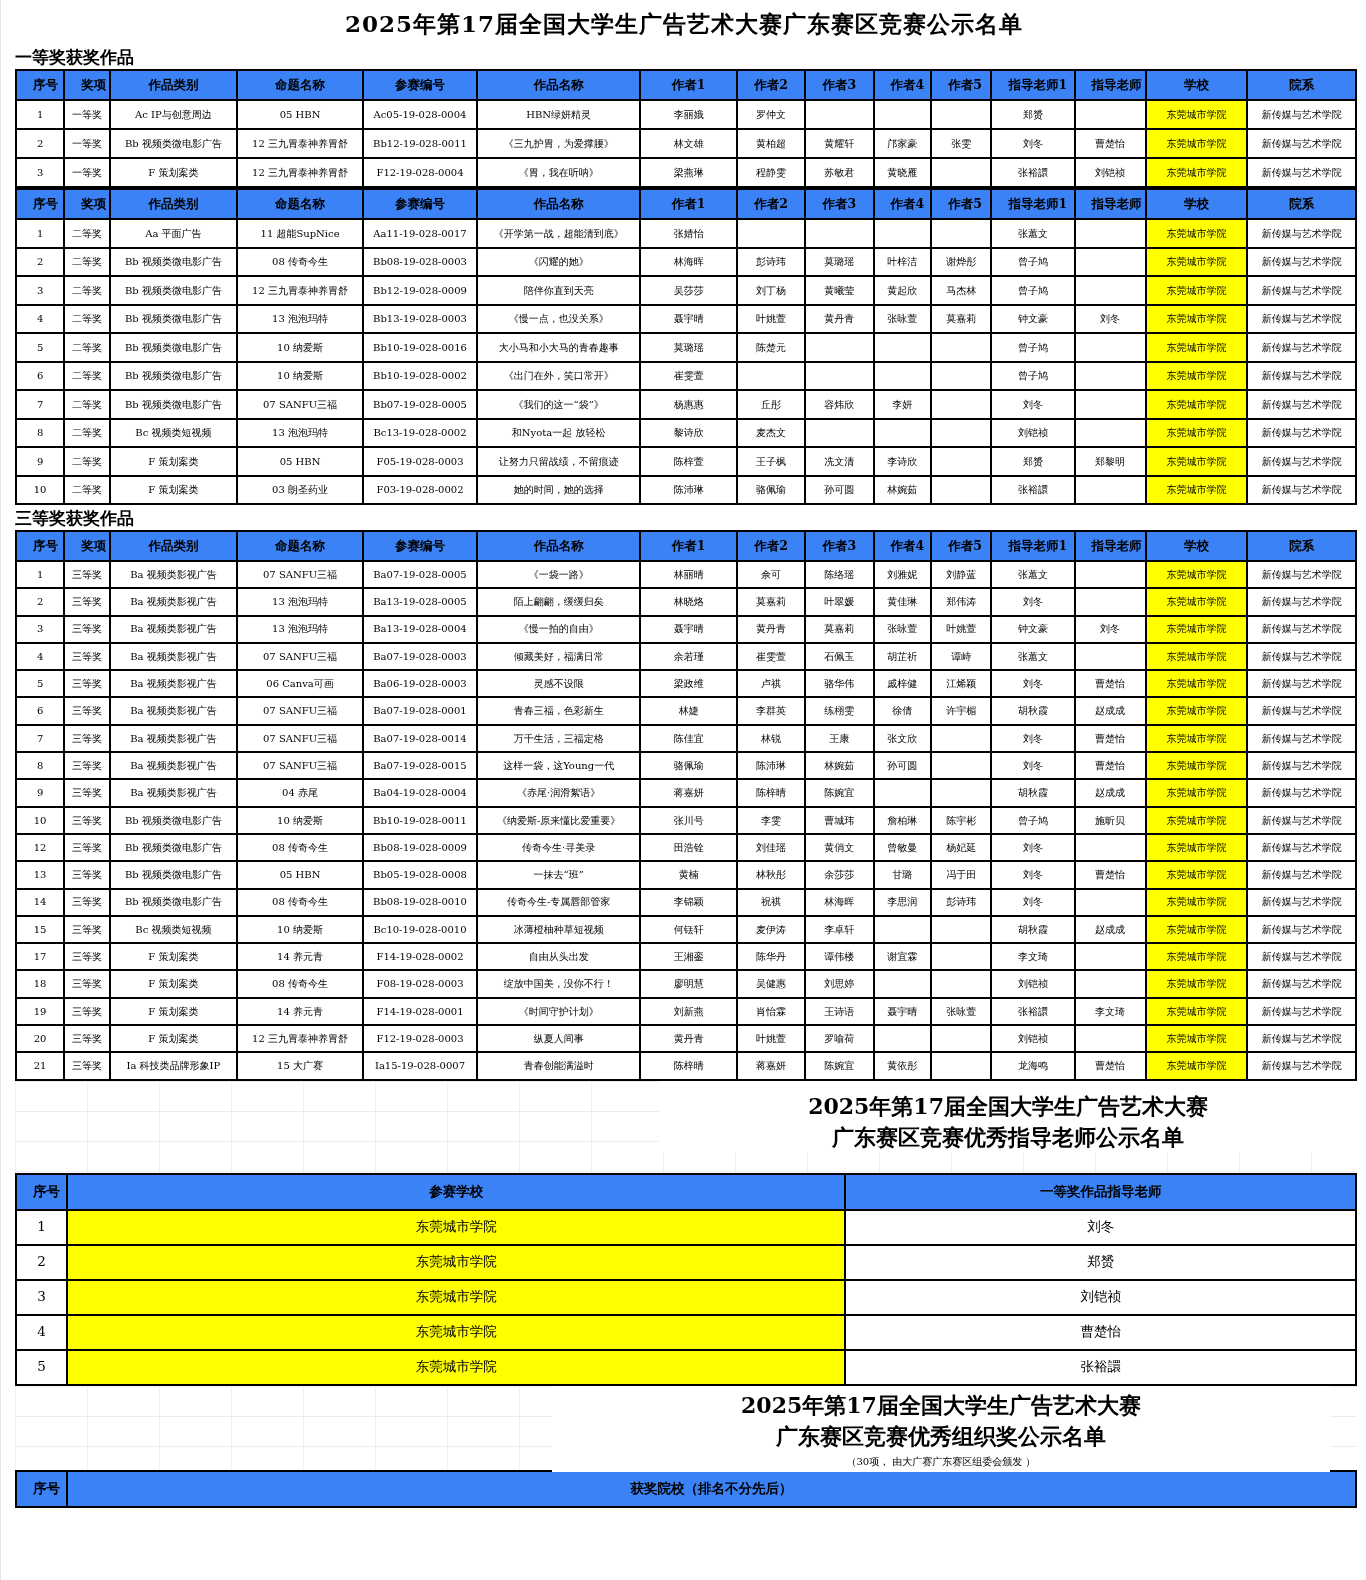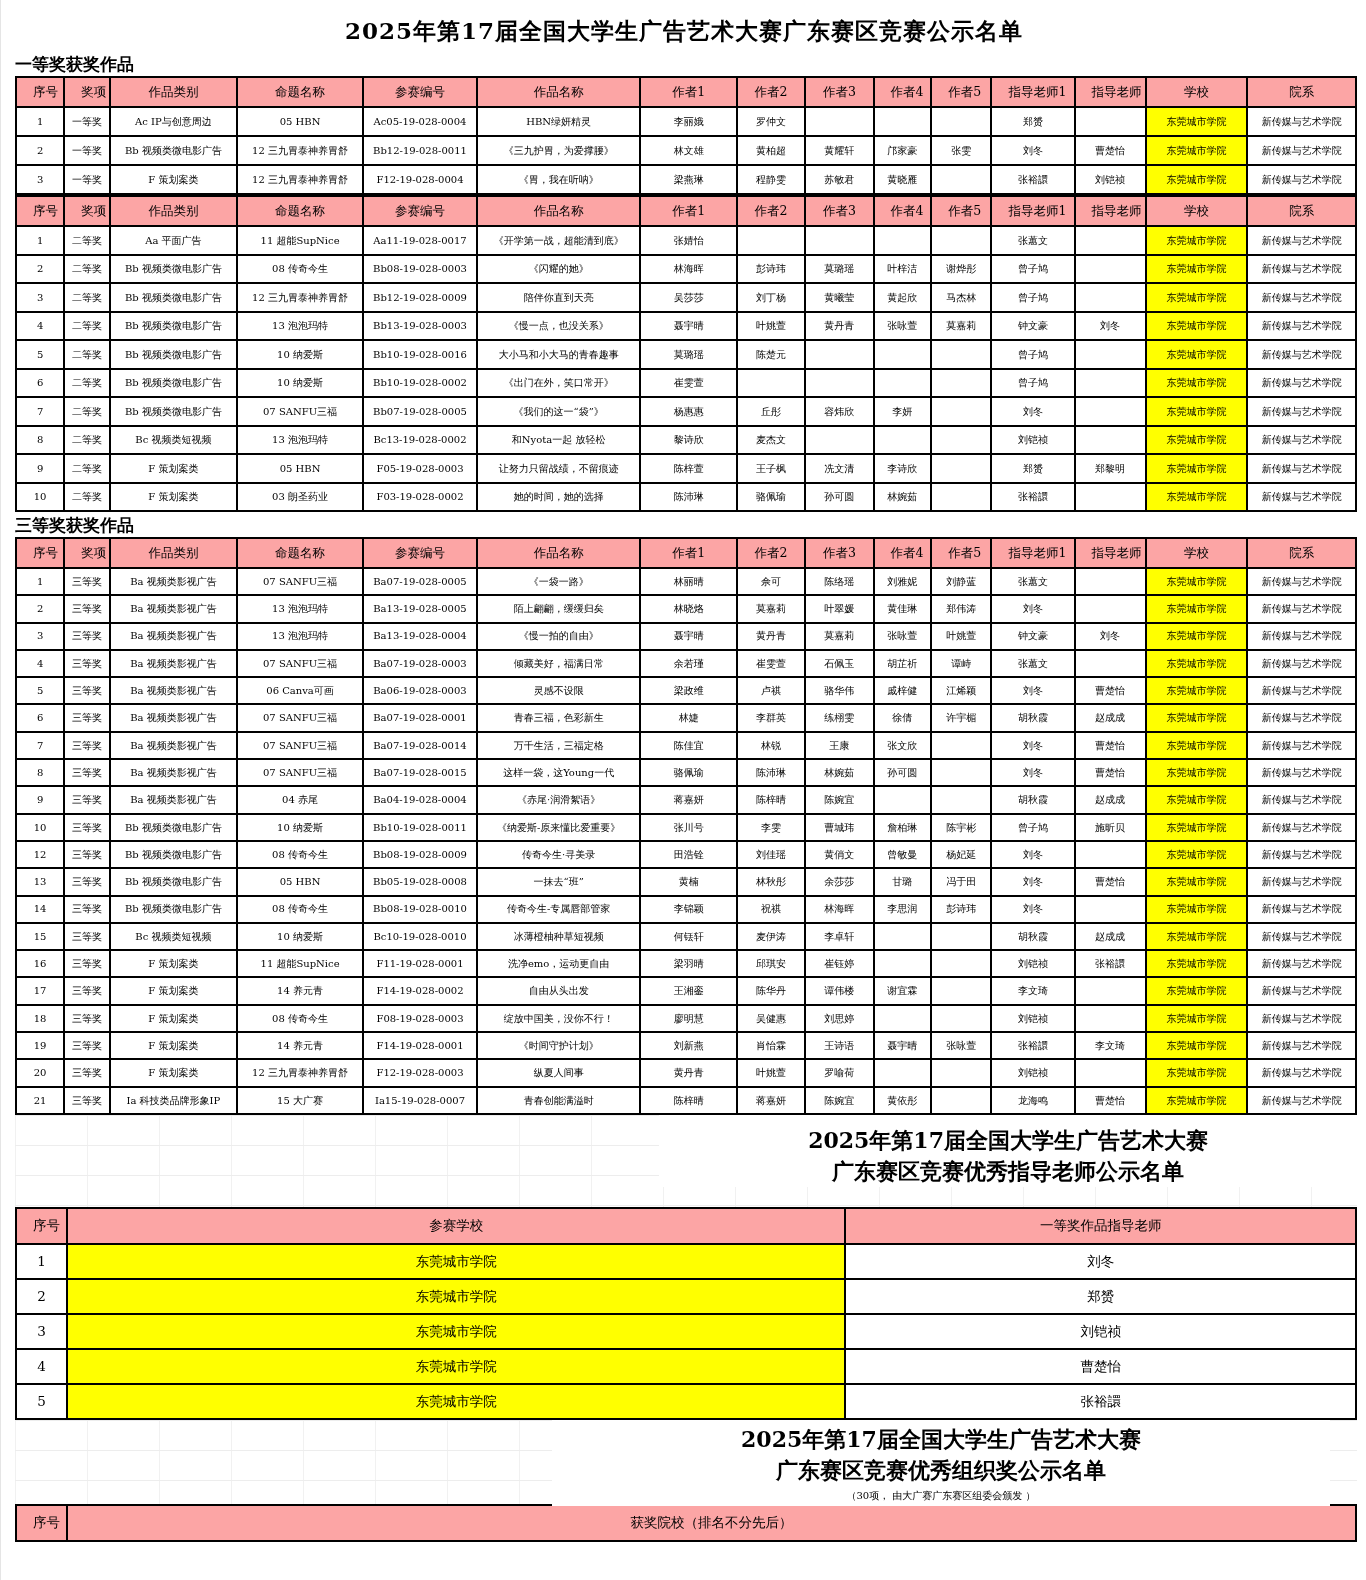--- a/index.html
+++ b/index.html
@@ -2,29 +2,29 @@
 <html><head>
 <meta charset="utf-8">
 <style>
   html,body{margin:0;padding:0;}
   body{
     width:1366px;height:1580px;overflow:hidden;background:#ffffff;
     font-family:"DejaVu Serif","Liberation Serif",serif;color:#000;
   }
   .sheet{position:relative;width:1366px;height:1580px;background:#fff;border-left:1px solid #e5e5e5;}
   .main-title{
-    padding-top:16px;height:35px;text-align:center;
+    padding-top:9px;height:35px;text-align:center;
     font-weight:bold;font-size:23px;letter-spacing:1px;
   }
   .section-label{
     margin:3px 0 2px 14px;font-weight:bold;font-size:17px;height:20px;line-height:20px;
   }
   table{border-collapse:collapse;margin-left:14px;width:1342px;table-layout:fixed;}
   th{
-    background:#fca5a5;border:2px solid #000;font-weight:normal;
+    background:#3b82f6;border:2px solid #000;font-weight:bold;
     font-size:12.5px;padding:2px 16px;height:24px;overflow:hidden;white-space:nowrap;
   }
   td{
     border:2px solid #000;text-align:center;padding:0 1px;
     overflow:hidden;white-space:nowrap;line-height:1.15;
   }
   .award td{font-size:10px;}
   .s1 tr{height:29px;} .s2 tr{height:28.5px;} .s3 tr{height:27.3px;}
   .yellow{background:#ffff00;text-align:center;}
   
@@ -625,37 +625,20 @@
             <td>麦伊涛</td>
             <td>李卓轩</td>
             <td></td>
             <td></td>
             <td>胡秋霞</td>
             <td>赵成成</td>
             <td class="yellow" style="background: rgb(255, 255, 0);">东莞城市学院</td>
             <td>新传媒与艺术学院</td>
           </tr>
           <tr>
-            <td>16</td>
-            <td>三等奖</td>
-            <td>F 策划案类</td>
-            <td>11 超能SupNice</td>
-            <td>F11-19-028-0001</td>
-            <td>洗净emo，运动更自由</td>
-            <td>梁羽晴</td>
-            <td>邱琪安</td>
-            <td>崔钰婷</td>
-            <td></td>
-            <td></td>
-            <td>刘铠祯</td>
-            <td>张裕譞</td>
-            <td class="yellow" style="background: rgb(255, 255, 0);">东莞城市学院</td>
-            <td>新传媒与艺术学院</td>
-          </tr>
-          <tr>
             <td>17</td>
             <td>三等奖</td>
             <td>F 策划案类</td>
             <td>14 养元青</td>
             <td>F14-19-028-0002</td>
             <td>自由从头出发</td>
             <td>王湘銮</td>
             <td>陈华丹</td>
             <td>谭伟楼</td>
             <td>谢宜霖</td>

